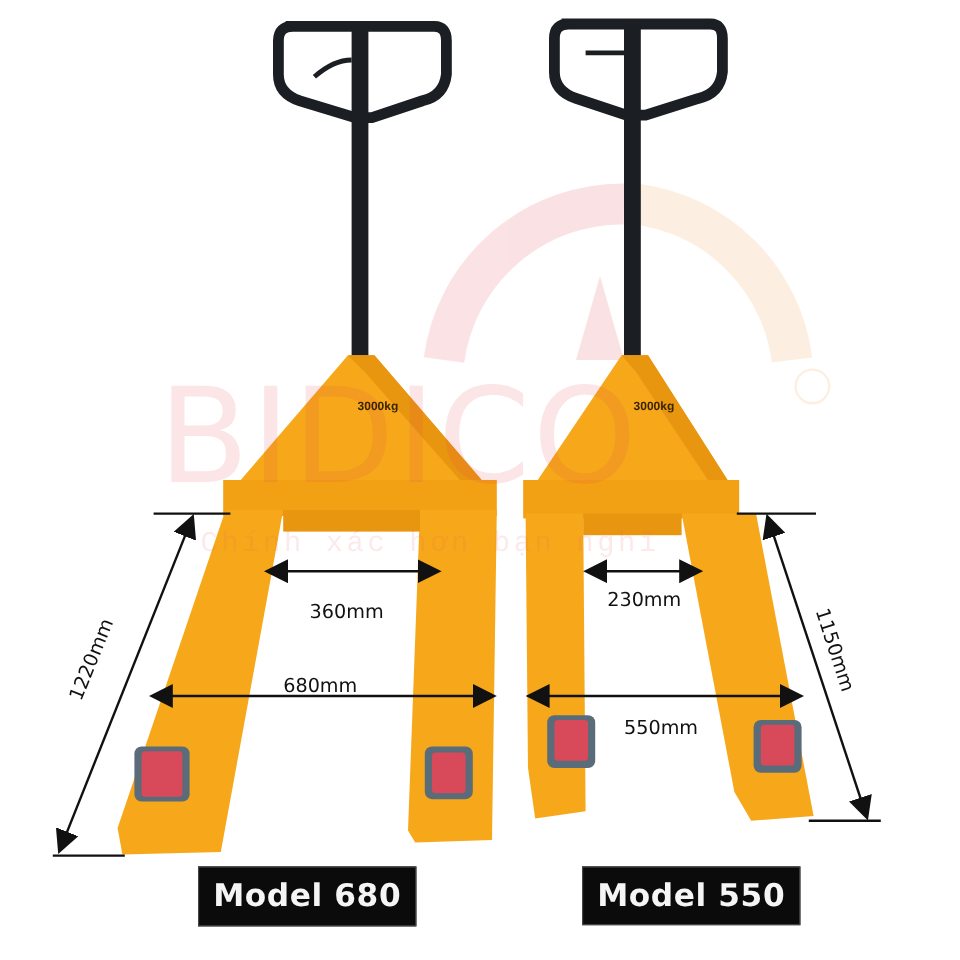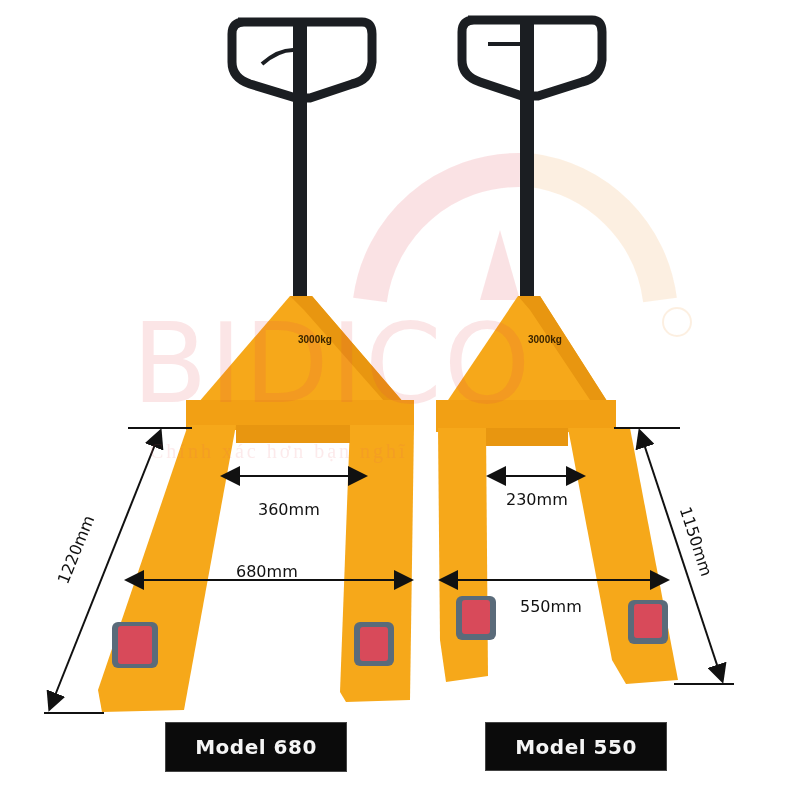--- a/index.html
+++ b/index.html
@@ -1,21 +1,21 @@
 <!DOCTYPE html>
 <html><head>
 <meta charset="utf-8">
 <style>
   html,body{margin:0;padding:0;background:#ffffff;}
   body{width:800px;height:800px;position:relative;overflow:hidden;font-family:"DejaVu Sans","Liberation Sans",sans-serif;}
   #scene{position:absolute;left:0;top:0;width:800px;height:800px;}
   .dim-label{position:absolute;font-size:16px;color:#111;white-space:nowrap;font-family:"DejaVu Sans",sans-serif;}
-  .model-box{position:absolute;background:#0b0b0b;color:#f5f5f5;font-size:20px;font-weight:bold;display:flex;align-items:center;justify-content:center;letter-spacing:0.5px;border:1px solid #444;font-family:"DejaVu Sans",sans-serif;}
+  .model-box{position:absolute;background:#0b0b0b;color:#f5f5f5;font-size:26px;font-weight:bold;display:flex;align-items:center;justify-content:center;letter-spacing:0.5px;border:1px solid #444;font-family:"DejaVu Sans",sans-serif;}
   .capacity{position:absolute;font-size:10px;font-weight:bold;color:#3a2400;font-family:"Liberation Sans",sans-serif;margin-left:16px;}
-  .wm-text{position:absolute;font-size:20px;color:rgba(230,90,100,0.13);letter-spacing:3px;white-space:nowrap;font-family:Liberation Serif, serif;}
+  .wm-text{position:absolute;font-size:24px;color:rgba(230,90,100,0.13);letter-spacing:3px;white-space:nowrap;font-family:Liberation Mono, monospace;margin-left:17px;}
   .wm-brand{position:absolute;font-size:110px;font-weight:normal;color:rgba(225,70,80,0.14);letter-spacing:2px;white-space:nowrap;font-family:"DejaVu Sans",sans-serif;}
 </style>
 </head>
 <body>
 
 <svg id="scene" viewBox="0 0 800 800" xmlns="http://www.w3.org/2000/svg">
 
   <g opacity="0.16">
     <path d="M370 300 A150 150 0 0 1 520 170" stroke="#e5535f" stroke-width="34" fill="none"></path>
     <path d="M530 170 A150 150 0 0 1 660 300" stroke="#f2a24a" stroke-width="34" fill="none"></path>

